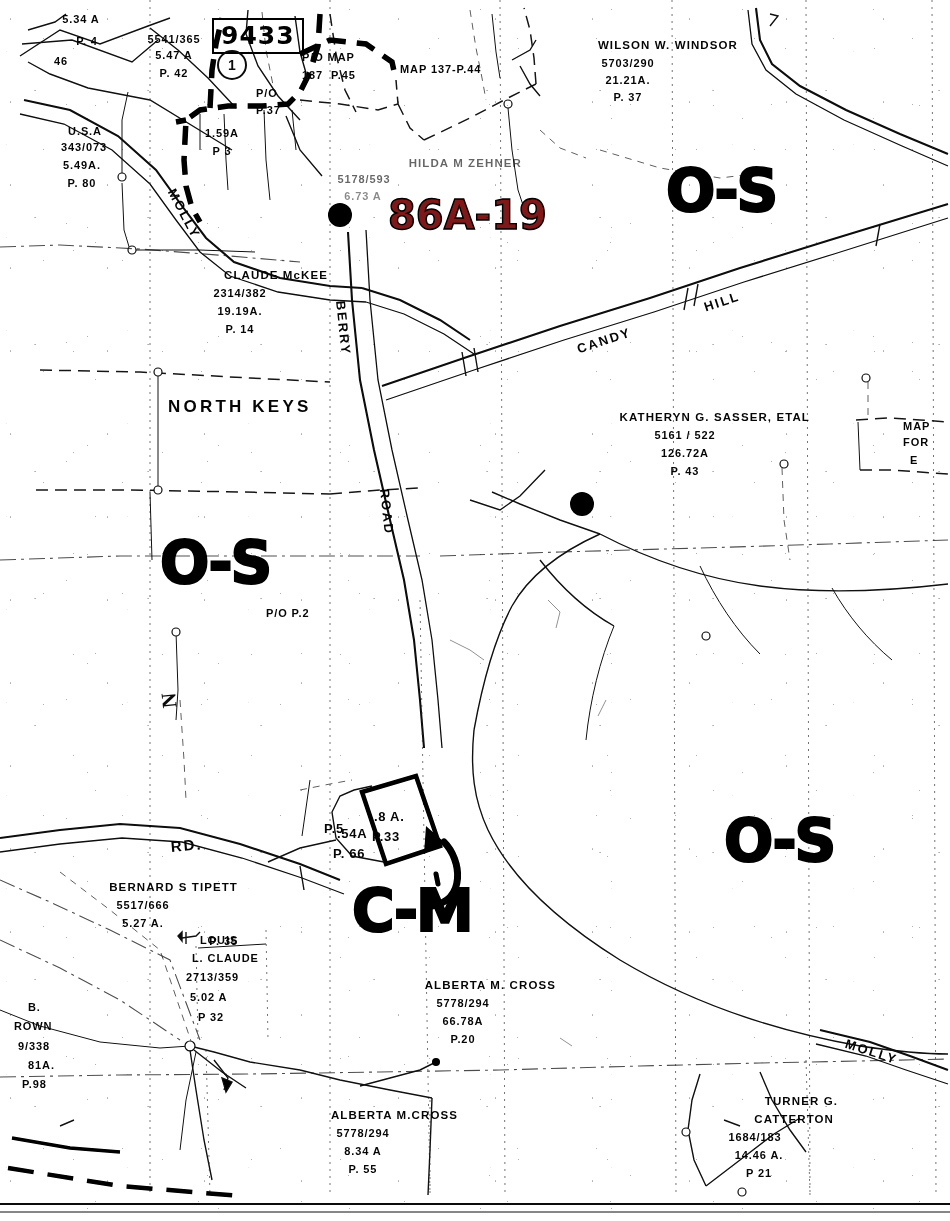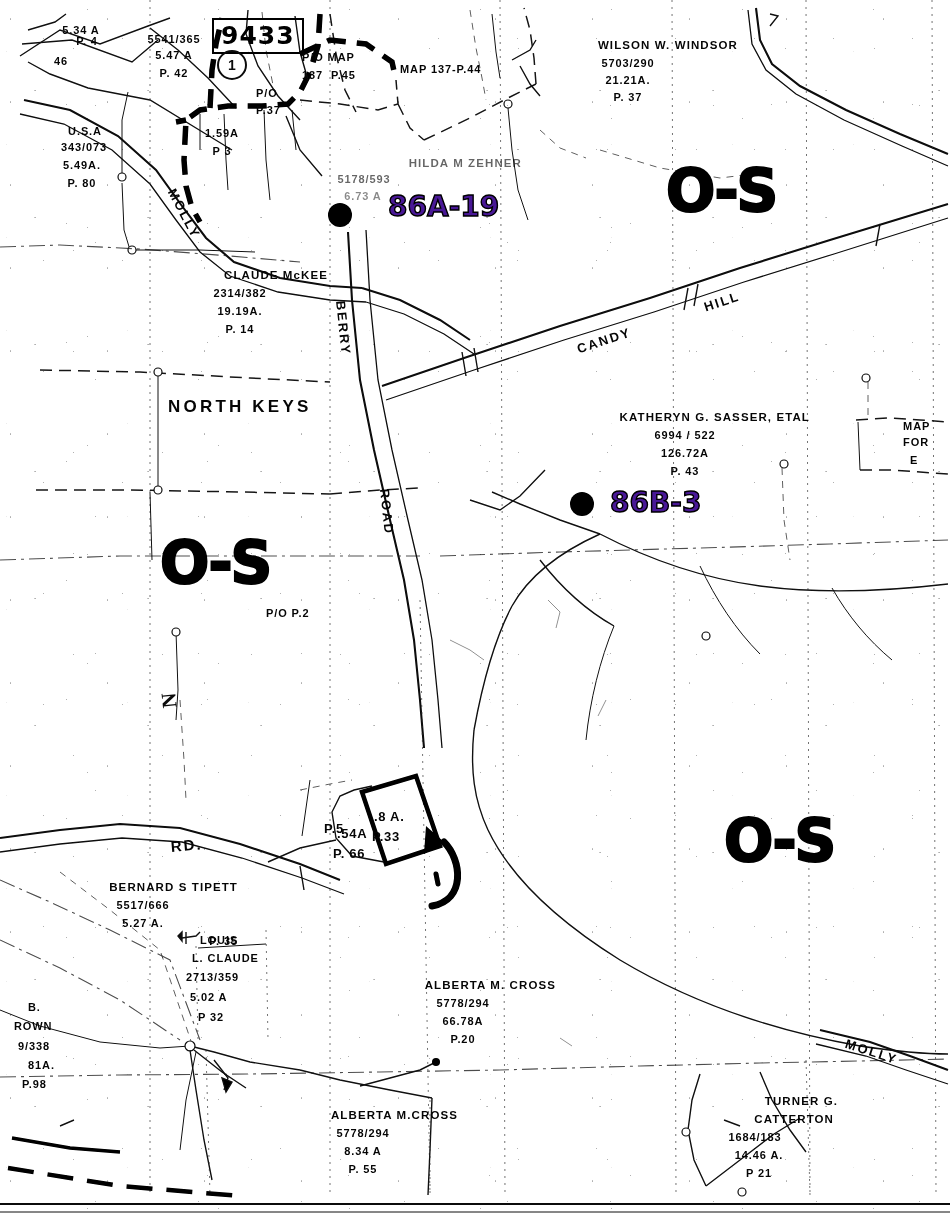--- a/index.html
+++ b/index.html
@@ -34,21 +34,21 @@
   .owner{font-size:11.5px;text-align:right;font-weight:700;letter-spacing:1.1px;}
   .small{font-size:11px;font-weight:700;letter-spacing:.9px;text-align:center;}
   .tiny{font-size:13px;font-weight:700;letter-spacing:.7px;}
   .zone{
     font-family:"DejaVu Sans",sans-serif;font-weight:700;
     font-size:58px;letter-spacing:-2px;color:#000;
     -webkit-text-stroke:2.2px #000;
   }
   .marker-lbl{
     font-family:"DejaVu Sans",sans-serif;font-weight:700;
-    font-size:28px;letter-spacing:0px;color:#4c1d95;
+    font-size:40px;letter-spacing:0px;color:#7f1d1d;
     -webkit-text-stroke:1.4px #000;
   }
   .dot{position:absolute;border-radius:50%;background:#000;}
   .roadname{
     position:absolute;font-size:13px;font-weight:700;
     letter-spacing:2px;color:#0b0b0b;
   }
   .sheetnum{
     position:absolute;font-family:"DejaVu Sans",sans-serif;
     font-size:25px;font-weight:700;letter-spacing:1px;color:#000;
@@ -265,21 +265,21 @@
 
     <path class="thin faded2" d="M450 640 L470 650 L484 660"></path>
     <path class="thin faded2" d="M548 600 L560 612 L556 628"></path>
     <path class="thin faded2" d="M606 700 L598 716"></path>
     <path class="thin faded2" d="M560 1038 L572 1046"></path>
   </svg>
 
   <div class="sheetnum" style="left:212px;top:18px;">9433</div>
   <div class="circ1" style="left:217px;top:50px;">1</div>
 
-  <div class="lbl small" style="left:36px;top:23px;width:90px;">5.34 A</div>
+  <div class="lbl small" style="left:36px;top:12px;width:90px;">5.34 A</div>
   <div class="lbl small" style="left:62px;top:34px;width:50px;">P. 4</div>
   <div class="lbl small" style="left:44px;top:54px;width:34px;">46</div>
 
   <div class="lbl small" style="left:128px;top:32px;width:92px;">5541/365</div>
   <div class="lbl small" style="left:128px;top:48px;width:92px;">5.47 A</div>
   <div class="lbl small" style="left:128px;top:66px;width:92px;">P. 42</div>
 
   <div class="lbl small" style="left:40px;top:124px;width:90px;">U.S.A</div>
   <div class="lbl small" style="left:36px;top:140px;width:96px;">343/073</div>
   <div class="lbl small" style="left:34px;top:158px;width:96px;">5.49A.</div>
@@ -310,38 +310,38 @@
   <div class="lbl marker-lbl" style="left:388px;top:188px;">86A-19</div>
 
   <div class="lbl owner" style="left:152px;top:268px;width:176px;">CLAUDE McKEE</div>
   <div class="lbl small" style="left:152px;top:286px;width:176px;">2314/382</div>
   <div class="lbl small" style="left:152px;top:304px;width:176px;">19.19A.</div>
   <div class="lbl small" style="left:152px;top:322px;width:176px;">P. 14</div>
 
   <div class="lbl keys" style="left:168px;top:396px;">NORTH KEYS</div>
 
   <div class="lbl owner" style="left:560px;top:410px;width:250px;">KATHERYN G. SASSER, ETAL</div>
-  <div class="lbl small" style="left:560px;top:428px;width:250px;">6994 / 522</div>
+  <div class="lbl small" style="left:560px;top:428px;width:250px;">5161 / 522</div>
   <div class="lbl small" style="left:560px;top:446px;width:250px;">126.72A</div>
   <div class="lbl small" style="left:560px;top:464px;width:250px;">P. 43</div>
 
   <div class="dot" style="left:570px;top:492px;width:24px;height:24px;"></div>
-  <div class="lbl marker-lbl" style="left:610px;top:484px;">86B-3</div>
 
   <div class="lbl cutlbl" style="left:903px;top:418px;">MAP</div>
   <div class="lbl cutlbl" style="left:903px;top:434px;">FOR</div>
   <div class="lbl cutlbl" style="left:910px;top:452px;">E</div>
 
   <div class="lbl small" style="left:266px;top:606px;width:70px;text-align:left;">P/O P.2</div>
 
   <div class="northN" style="left:162px;top:688px;">N</div>
 
   <div class="lbl zone" style="left:666px;top:152px;">O-S</div>
   <div class="lbl zone" style="left:160px;top:524px;">O-S</div>
   <div class="lbl zone" style="left:724px;top:802px;">O-S</div>
+  <div class="lbl zone" style="left:352px;top:872px;">C-M</div>
 
   <div class="lbl tiny" style="left:308px;top:820px;padding-left:16px;">P.5</div>
   <div class="lbl tiny" style="left:337px;top:825px;">.54A</div>
   <div class="lbl tiny" style="left:333px;top:845px;">P. 66</div>
   <div class="lbl tiny" style="left:374px;top:808px;">.8 A.</div>
   <div class="lbl tiny" style="left:372px;top:828px;">P.33</div>
 
   <div class="lbl owner" style="left:48px;top:880px;width:190px;">BERNARD S TIPETT</div>
   <div class="lbl small" style="left:48px;top:898px;width:190px;">5517/666</div>
   <div class="lbl small" style="left:48px;top:916px;width:190px;">5.27 A.</div>

